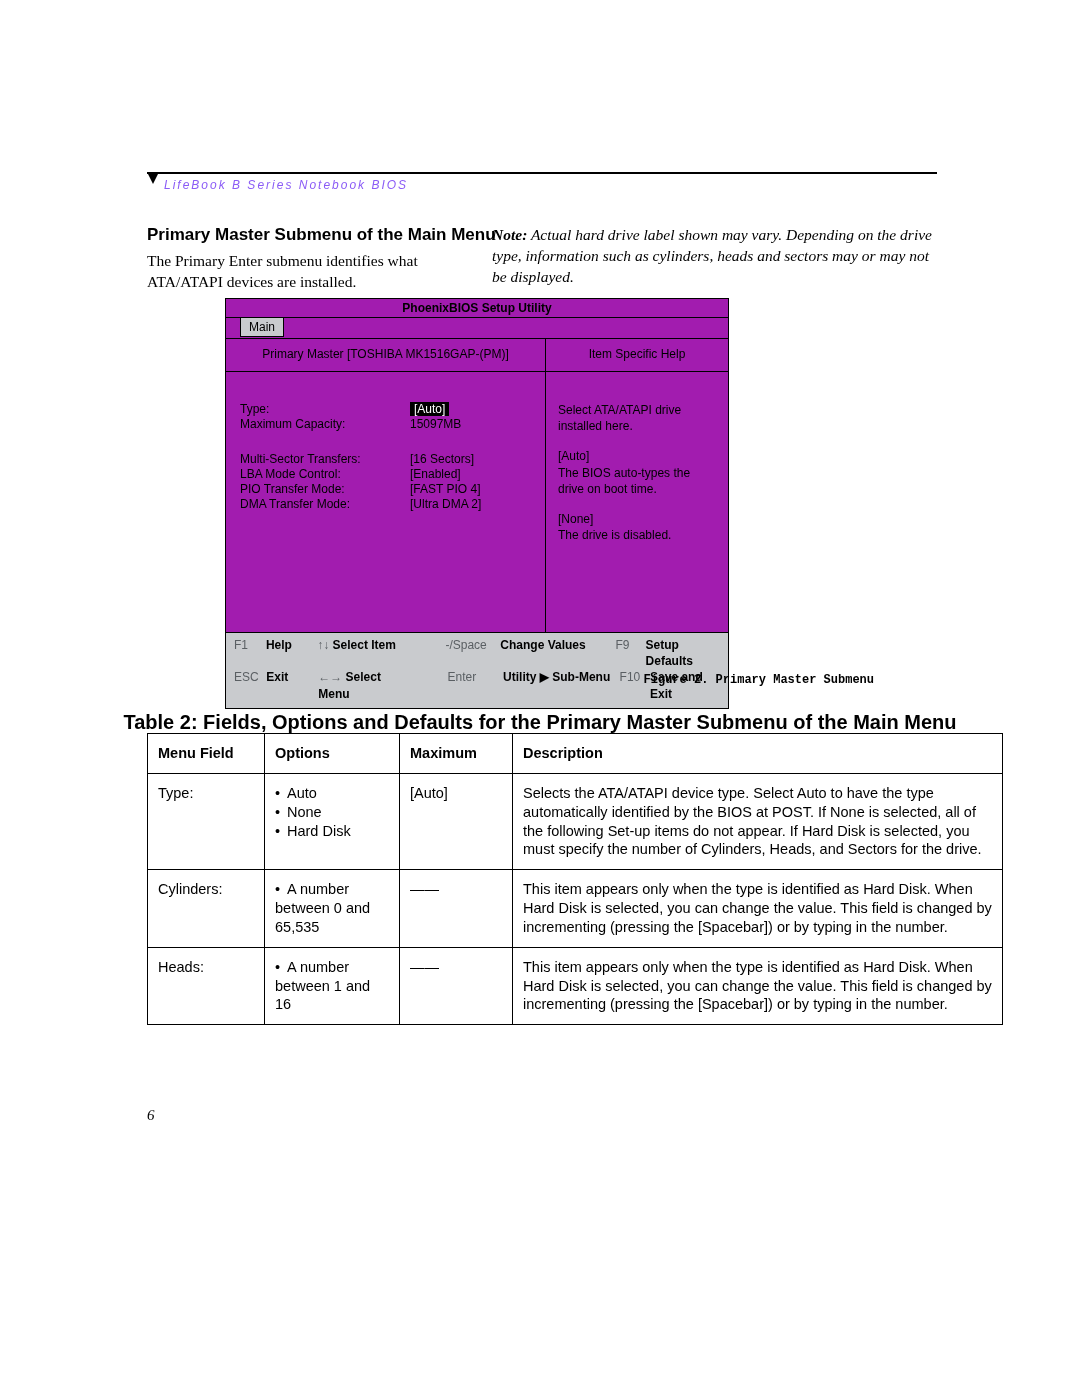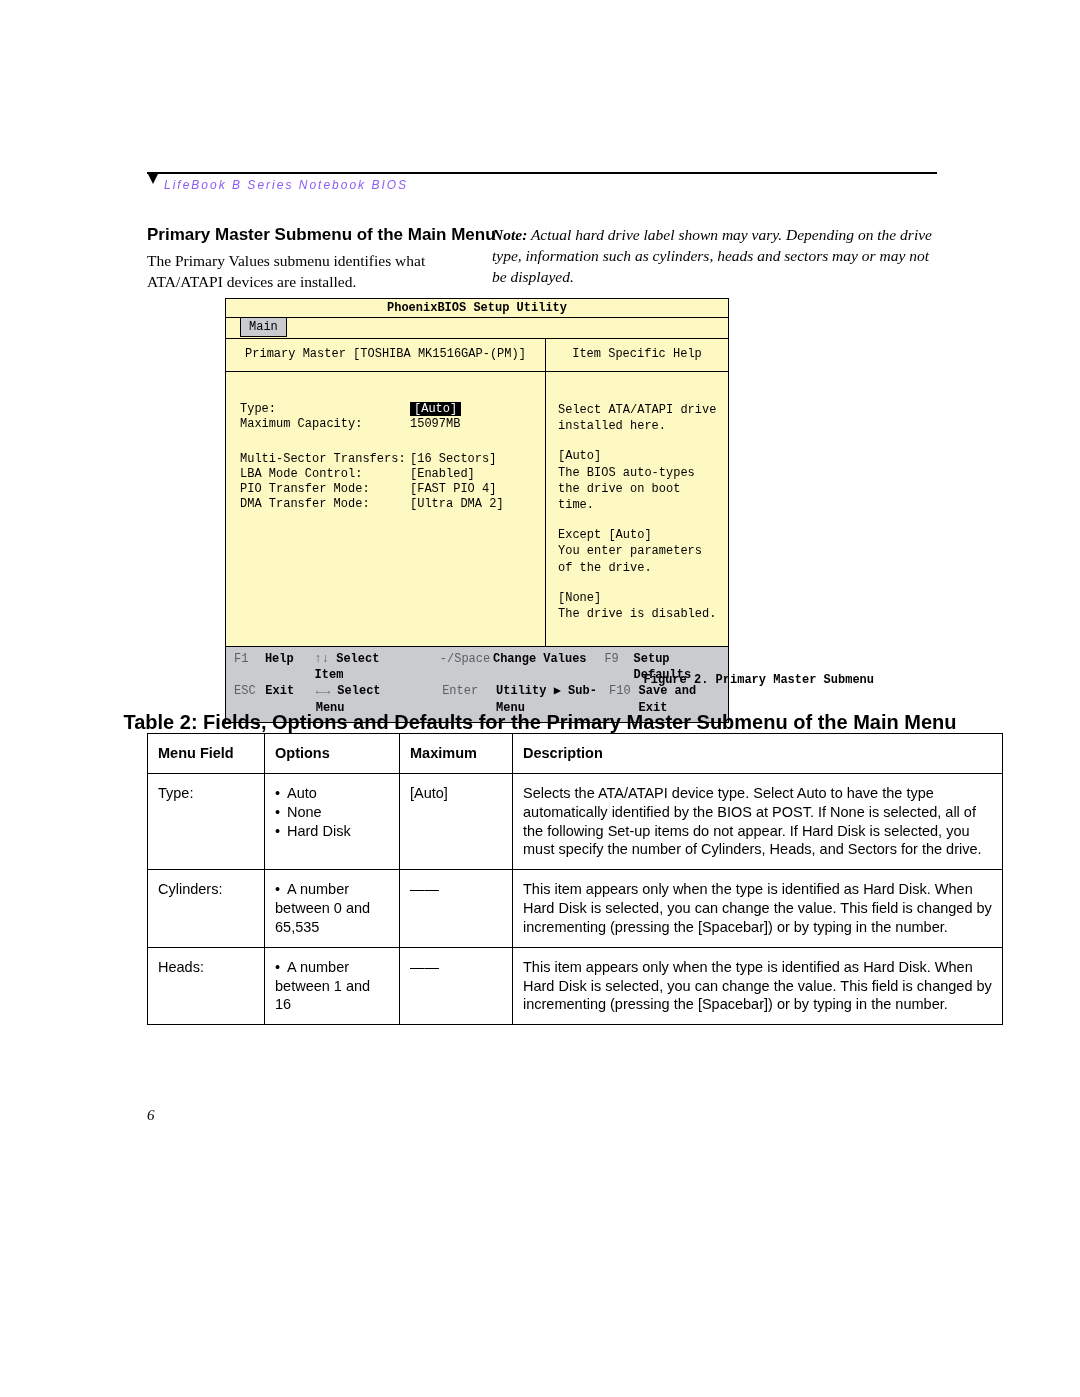--- a/index.html
+++ b/index.html
@@ -71,24 +71,24 @@
     font-weight: bold;
   }
 
   
   .bios {
     position: absolute;
     left: 225px;
     top: 298px;
     width: 502px;
     border: 1.5px solid #000;
-    font-family: Liberation Mono, monospace;
+    font-family: Liberation Sans, sans-serif;
     font-size: 12px;
     color: #000;
-    background: #fef9c3;
+    background: #a21caf;
   }
   .bios-title {
     text-align: center;
     font-weight: bold;
     padding: 2px 0;
     border-bottom: 1px solid #000;
   }
   .bios-tabrow {
     position: relative;
     height: 20px;
@@ -229,21 +229,21 @@
 </head>
 <body>
 
 <div class="page">
 
   <div class="header-rule"></div>
   <div class="header-tick"></div>
   <div class="header-text">LifeBook B Series Notebook BIOS</div>
 
   <div class="section-title">Primary Master Submenu of the Main Menu</div>
-  <div class="intro-left">The Primary Values submenu identifies what ATA/ATAPI devices are installed.</div>
+  <div class="intro-left">The Primary Enter submenu identifies what ATA/ATAPI devices are installed.</div>
   <div class="intro-right">
     <span class="note-label">Note:</span><span> Actual hard drive label shown may vary. Depending on the drive type, information such as cylinders, heads and sectors may or may not be displayed.</span>
   </div>
 
   <div class="bios">
     <div class="bios-title">PhoenixBIOS Setup Utility</div>
     <div class="bios-tabrow">
       <div class="bios-tab">Main</div>
     </div>
     <div class="bios-body">
@@ -275,21 +275,20 @@
             <span class="bios-label">DMA Transfer Mode:</span>
             <span class="bios-value">[Ultra DMA 2]</span>
           </div>
         </div>
       </div>
       <div class="bios-right">
         <div class="bios-right-header">Item Specific Help</div>
         <div class="bios-help">
           <p>Select ATA/ATAPI drive installed here.</p>
           <p>[Auto]<br>The BIOS auto-types the drive on boot time.</p>
-          <p>Except [Auto]<br>You enter parameters of the drive.</p>
           <p>[None]<br>The drive is disabled.</p>
         </div>
       </div>
     </div>
     <div class="bios-footer">
       <div class="row">
         <span class="cell1 dim">F1</span>
         <span class="cell2">Help</span>
         <span class="cell3"><span class="dim">↑↓</span><span> Select Item</span></span>
         <span class="cell4 dim">-/Space</span>

